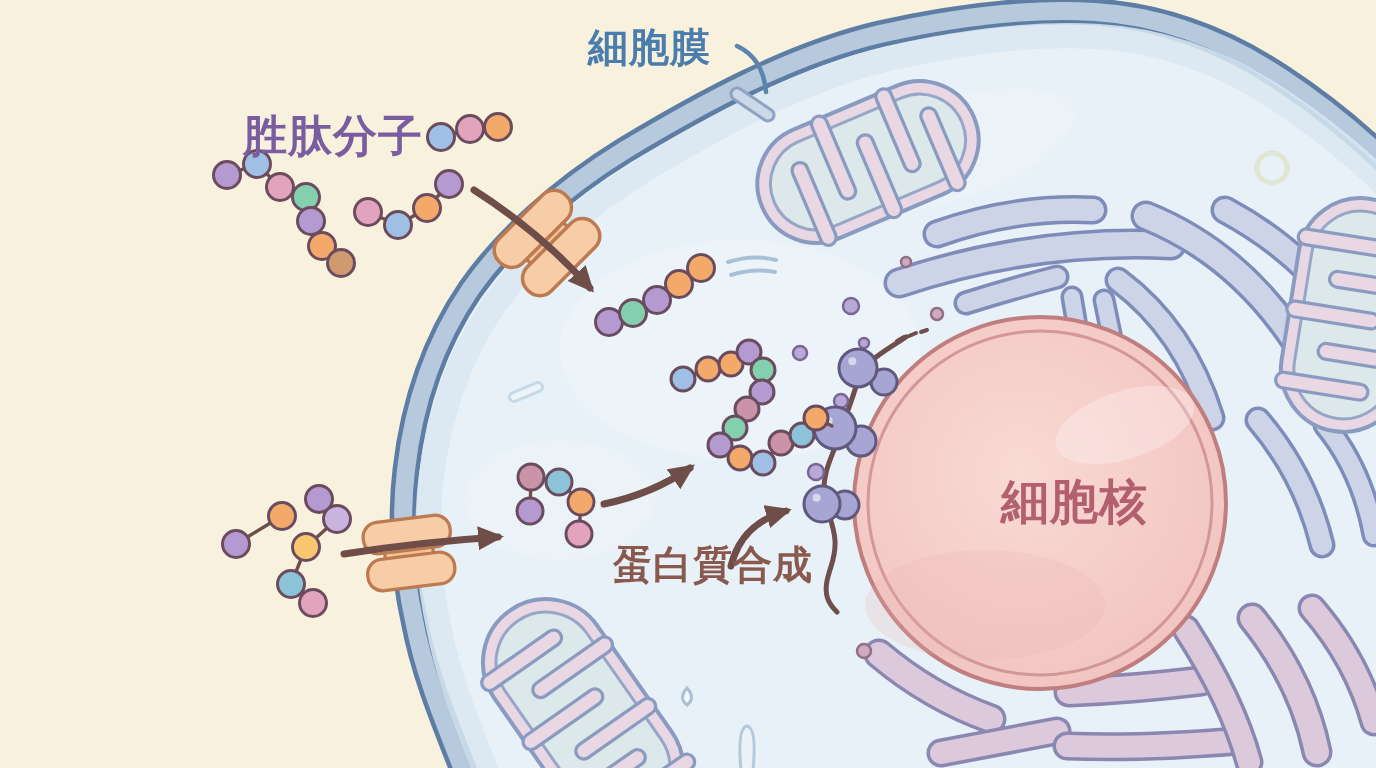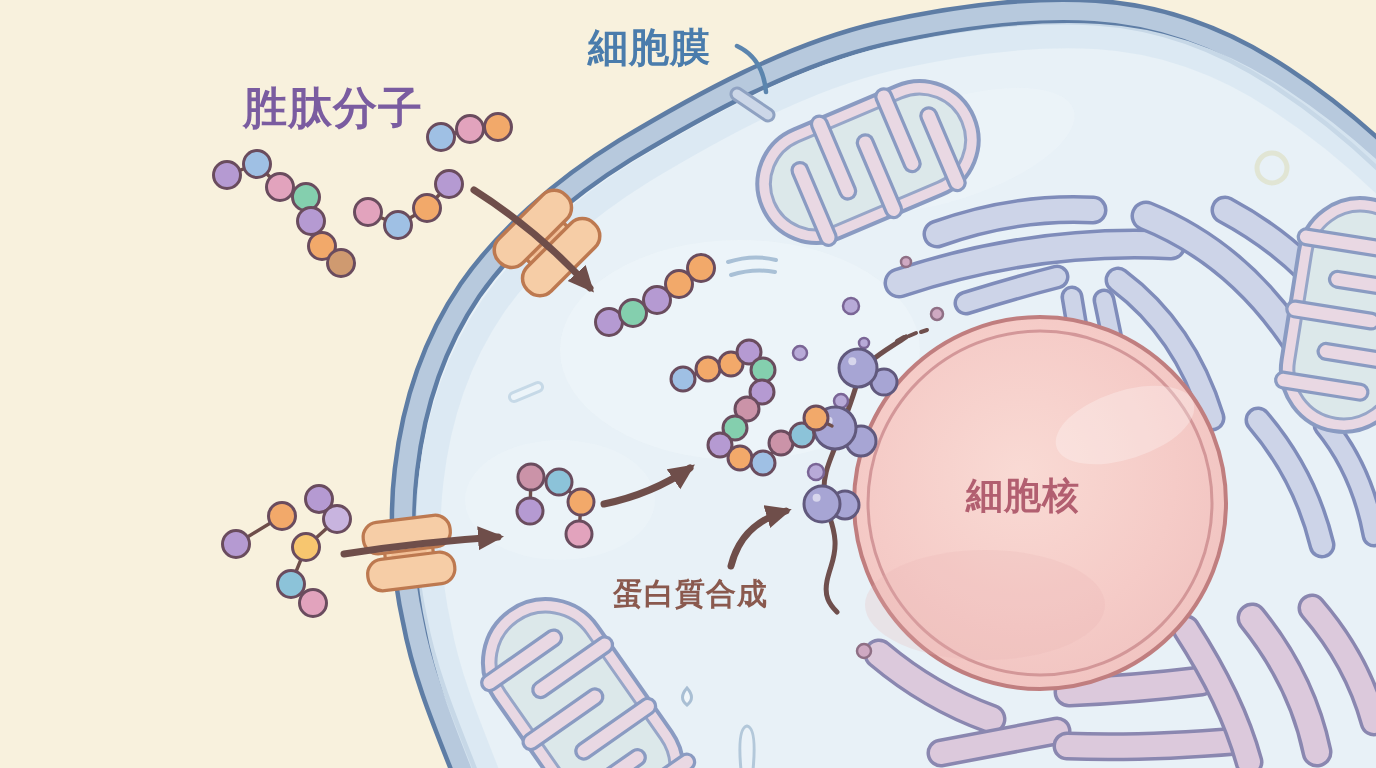--- a/index.html
+++ b/index.html
@@ -2,22 +2,22 @@
 <html><head>
 <meta charset="utf-8">
 <style>
   html,body{margin:0;padding:0;}
   body{width:1376px;height:768px;overflow:hidden;background:#f8f1dd;font-family:"DejaVu Sans","Liberation Sans",sans-serif;}
   .stage{position:relative;width:1376px;height:768px;}
   svg{position:absolute;left:0;top:0;}
   .lbl{position:absolute;font-weight:700;line-height:1;letter-spacing:1px;white-space:nowrap;}
   #lbl-membrane{left:588px;top:27px;font-size:40px;}
   #lbl-peptide{left:243px;top:86px;font-size:44px;}
-  #lbl-nucleus{left:966px;top:477px;font-size:37px;}
-  #lbl-protein{left:613px;top:579px;font-size:30px;font-family:Liberation Serif, serif;}
+  #lbl-nucleus{left:1001px;top:477px;font-size:48px;}
+  #lbl-protein{left:613px;top:545px;font-size:39px;font-family:Liberation Serif, serif;}
 </style>
 </head>
 <body>
 
 <div class="stage">
 <svg width="1376" height="768" viewBox="0 0 1376 768">
   <defs>
     <path id="cellPath" d="M 475,800 C 450,735 425,680 414,620 C 404,575 400,520 406,470 C 414,400 436,340 470,290 C 505,240 560,190 625,150 C 700,105 790,55 880,34 C 960,16 1030,8 1095,12 C 1160,16 1222,38 1282,78 C 1320,103 1352,128 1390,165 L 1450,215 L 1450,800 Z"></path>
     <radialGradient id="nucGrad" cx="45%" cy="42%" r="75%">
       <stop offset="0%" stop-color="#f9dad4"></stop>
@@ -291,17 +291,17 @@
         <path d="M 474,190 Q 540,232 590,288" stroke="#6f4e4a" stroke-width="7" fill="none" stroke-linecap="round" marker-end="url(#ah)"></path>
         <path d="M 344,554 Q 420,542 498,537" stroke="#6f4e4a" stroke-width="7" fill="none" stroke-linecap="round" marker-end="url(#ah)"></path>
         <path d="M 604,504 Q 652,494 690,468" stroke="#6f4e4a" stroke-width="7" fill="none" stroke-linecap="round" marker-end="url(#ah)"></path>
         <path d="M 731,566 C 738,538 755,520 786,511" stroke="#6f4e4a" stroke-width="7" fill="none" stroke-linecap="round" marker-end="url(#ah)"></path>
       </g>
   <g id="layer-pointer">
         <path d="M 737,46 Q 763,58 766,92" stroke="#5b85ae" stroke-width="4.5" fill="none" stroke-linecap="round"></path>
       </g>
 </svg>
 
-<div class="lbl" id="lbl-peptide" style="color: rgb(122, 92, 160);">胜肽分子</div>
+<div class="lbl" id="lbl-peptide" style="color: rgb(122, 92, 160); margin-top: 28px;">胜肽分子</div>
 <div class="lbl" id="lbl-membrane" style="color: rgb(74, 124, 172);">細胞膜</div>
 <div class="lbl" id="lbl-nucleus" style="color: rgb(178, 95, 112);">細胞核</div>
 <div class="lbl" id="lbl-protein" style="color: rgb(138, 89, 78);">蛋白質合成</div>
 </div>
 
 </body></html>

